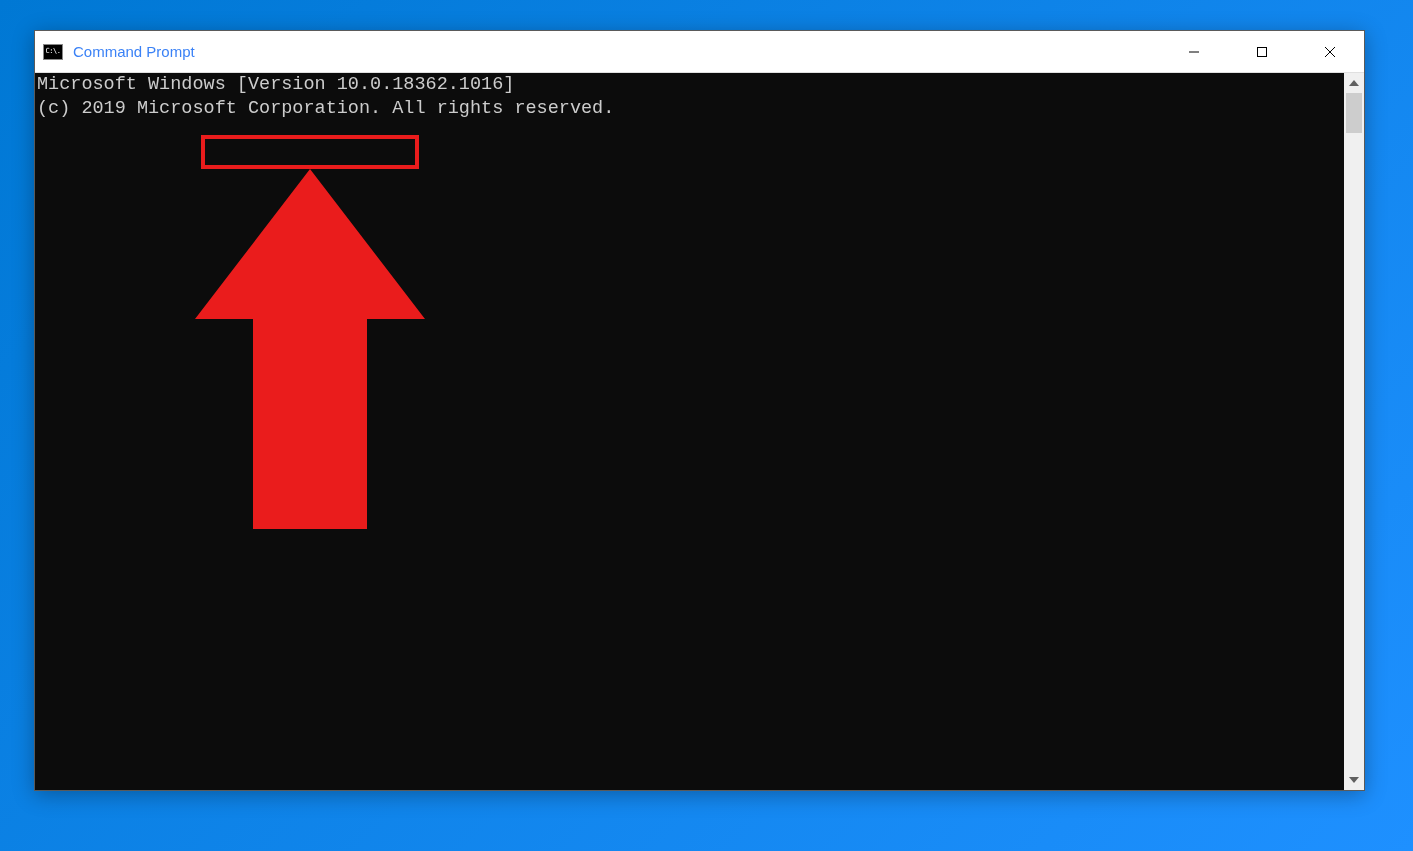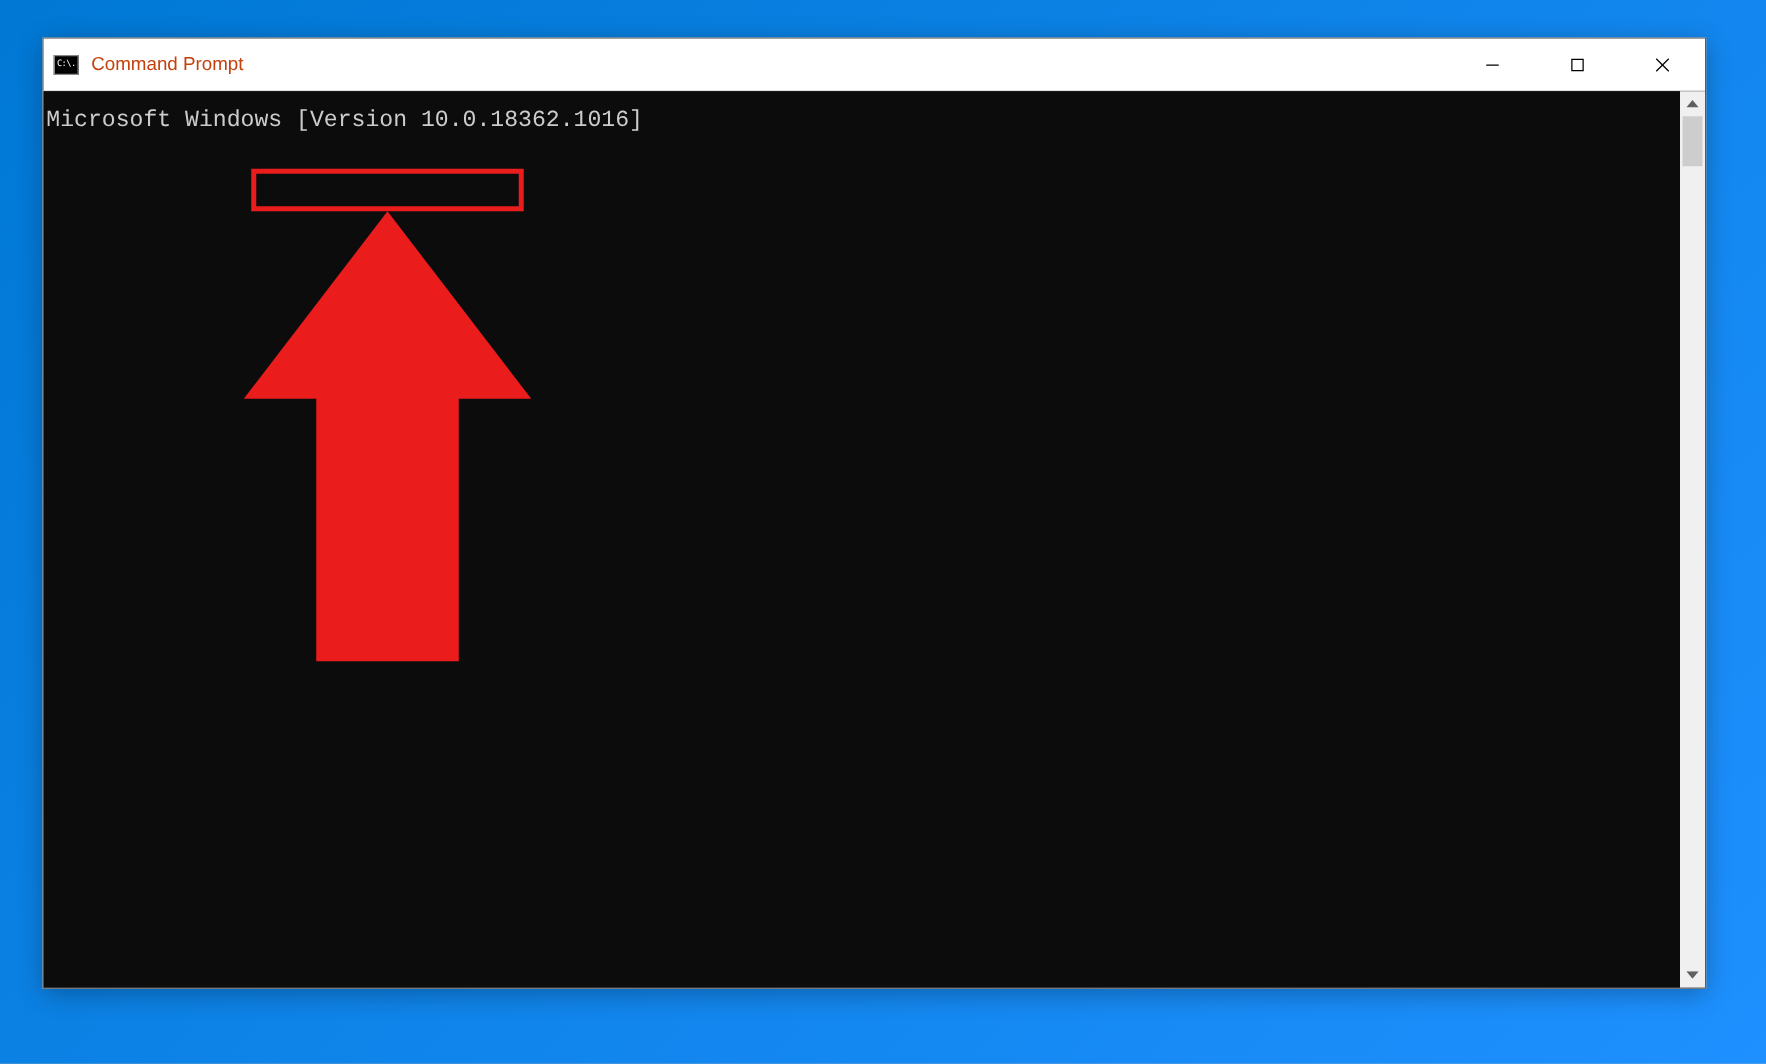--- a/index.html
+++ b/index.html
@@ -42,21 +42,21 @@
       align-items: center;
       justify-content: center;
       color: #fff;
       font-size: 7px;
       font-family: monospace;
       line-height: 1;
       letter-spacing: -0.5px;
     }
     .title-text {
       font-size: 15px;
-      color: #c2410c;
+      color: #3b82f6;
     }
     .window-controls {
       position: absolute;
       right: 0;
       top: 0;
       height: 100%;
       display: flex;
     }
     .win-btn {
       width: 68px;
@@ -73,21 +73,21 @@
       background: #0c0c0c;
       position: relative;
     }
     .terminal {
       flex: 1;
       background: #0c0c0c;
       color: #cccccc;
       font-family: Consolas, "Courier New", monospace;
       font-size: 18.5px;
       line-height: 24px;
-      padding: 12px 2px;
+      padding: 0 2px;
       white-space: pre;
       overflow: hidden;
       position: relative;
     }
     .scrollbar {
       width: 20px;
       background: #f0f0f0;
       position: relative;
     }
     .scroll-arrow {
@@ -146,21 +146,21 @@
       <div class="win-btn close">
         <svg width="12" height="12" viewBox="0 0 12 12">
             <line x1="1" y1="1" x2="11" y2="11" stroke="#000" stroke-width="1"></line>
             <line x1="11" y1="1" x2="1" y2="11" stroke="#000" stroke-width="1"></line>
           </svg>
       </div>
     </div>
   </div>
 
   <div class="terminal-wrap">
-    <div class="terminal"><span class="line">Microsoft Windows [Version 10.0.18362.1016]</span><span class="line"></span>
+    <div class="terminal"><span class="line">Microsoft Windows [Version 10.0.18362.1016]</span><span class="line">(c) 2019 Microsoft Corporation. All rights reserved.</span><span class="line"></span>
 
       <div class="highlight-box" style="left:166px; top:62px; width:218px; height:34px;"></div>
 
       <svg class="red-arrow" style="left:150px; top:96px; width:250px; height:400px;" viewBox="0 0 250 400">
         <polygon points="125,0 10,150 68,150 68,360 182,360 182,150 240,150" fill="#ea1c1c"></polygon>
       </svg>
     </div>
 
     <div class="scrollbar">
       <div class="scroll-arrow up">

